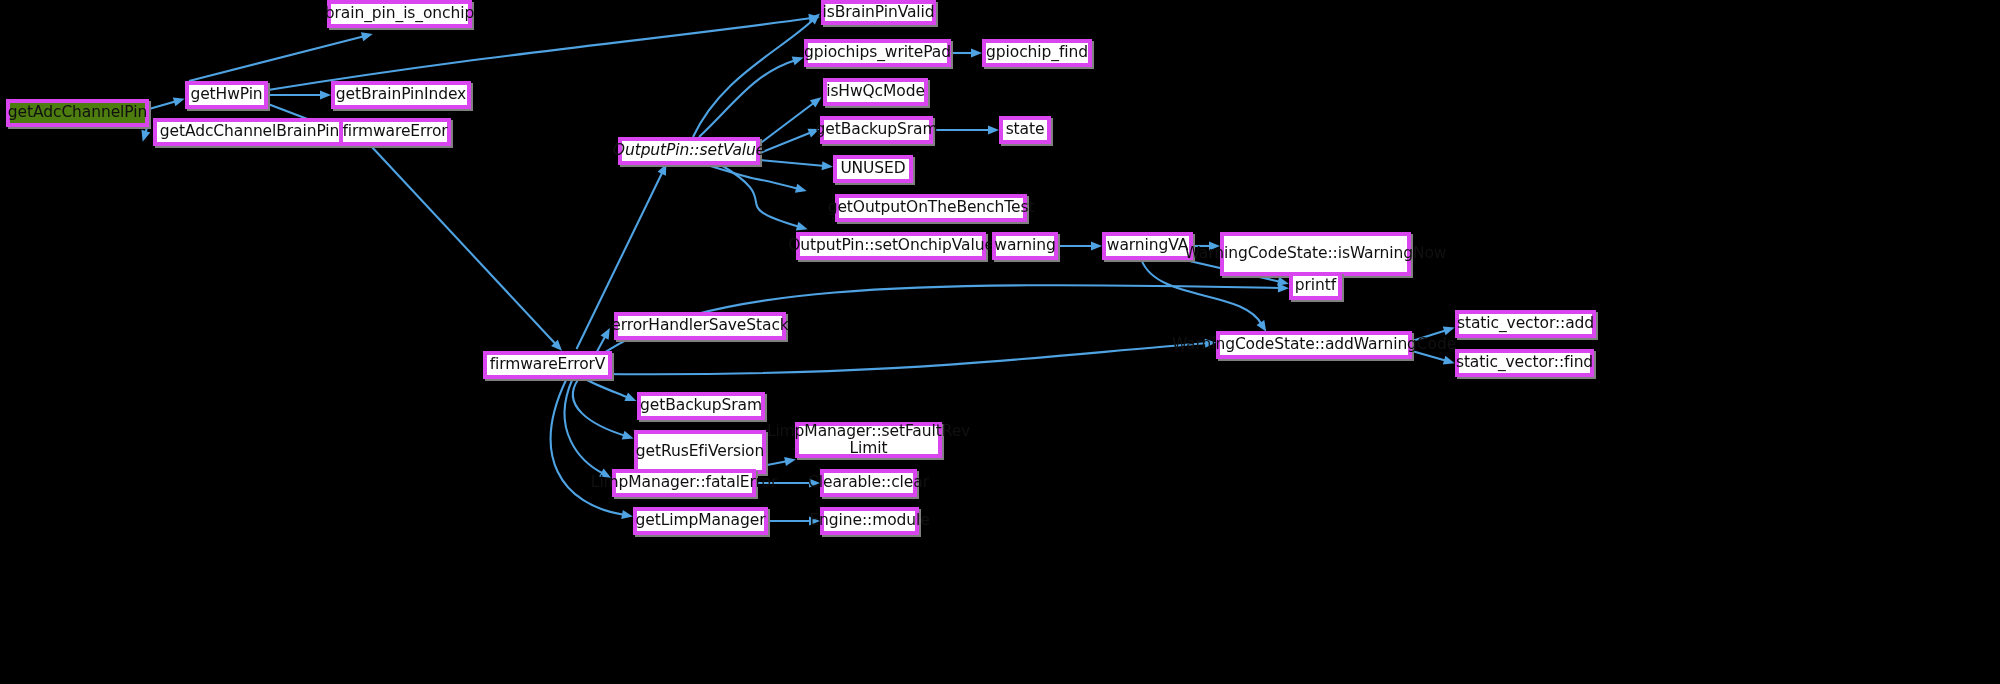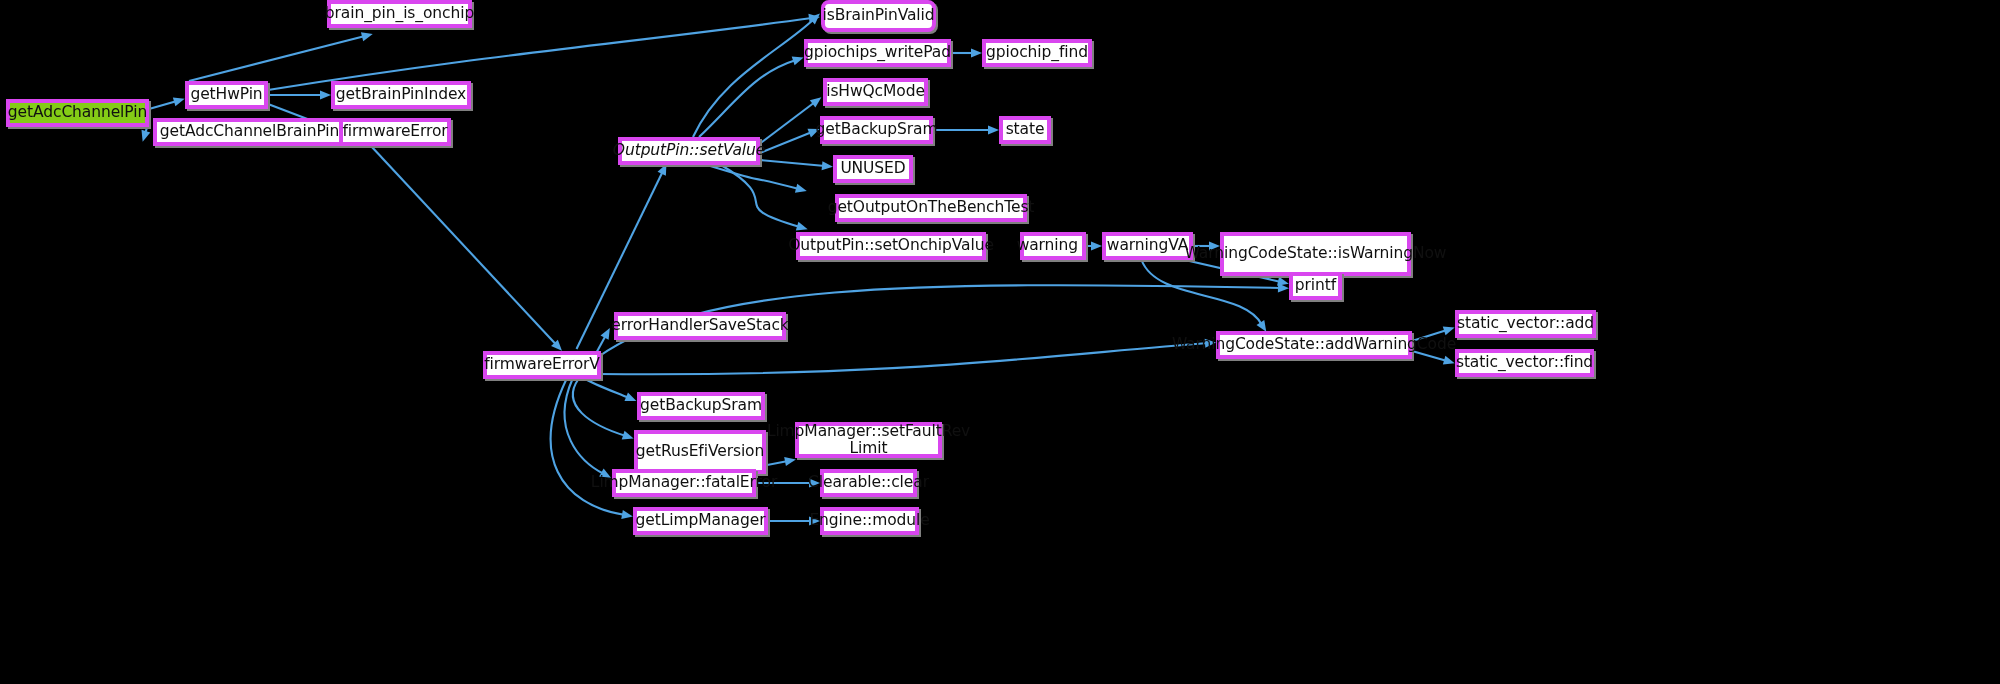--- a/index.html
+++ b/index.html
@@ -31,21 +31,21 @@
     align-items: center;
     justify-content: center;
     text-align: center;
     font-size: 15.5px;
     line-height: 1.12;
     letter-spacing: -0.1px;
     white-space: pre-line;
     padding: 0 4px;
   }
   .node.current {
-    background: #84cc16;
+    background: #4d7c0f;
   }
 </style>
 </head>
 <body>
 
 <div id="canvas">
   <svg id="edges" viewBox="0 0 2000 684">
       <path d="M 149 109 L 177 101" stroke="#4fa3e3" stroke-width="2.1" fill="none"></path>
       <polygon points="184.69219350046663,98.80223769452228 172.8517141116753,97.40114960178585 175.37914076297469,106.24717212732247" fill="#4fa3e3"></polygon>
       <path d="M 149 121 L 145 134" stroke="#4fa3e3" stroke-width="2.1" fill="none"></path>
@@ -117,38 +117,38 @@
       <path d="M 768 521 L 812 521" stroke="#4fa3e3" stroke-width="2.1" fill="none"></path>
       <polygon points="820,521 809,516.4 809,525.6" fill="#4fa3e3"></polygon>
     </svg>
   <div id="node-layer">
       <div class="node current" style="left: 6px; top: 99px; width: 143px; height: 28px;"><span>getAdcChannelPin</span></div>
       <div class="node" style="left: 185px; top: 81px; width: 83px; height: 28px;"><span>getHwPin</span></div>
       <div class="node" style="left: 153px; top: 118px; width: 193px; height: 28px;"><span>getAdcChannelBrainPin</span></div>
       <div class="node" style="left: 327px; top: 0px; width: 145px; height: 28px;"><span>brain_pin_is_onchip</span></div>
       <div class="node" style="left: 331px; top: 81px; width: 140px; height: 28px;"><span>getBrainPinIndex</span></div>
       <div class="node" style="left: 339px; top: 118px; width: 112px; height: 28px;"><span>firmwareError</span></div>
-      <div class="node" style="left: 821px; top: 0px; width: 115px; height: 32px; border-radius: 8px;"><span>isBrainPinValid</span></div>
+      <div class="node" style="left: 821px; top: 0px; width: 115px; height: 25px;"><span>isBrainPinValid</span></div>
       <div class="node" style="left: 804px; top: 39px; width: 147px; height: 28px;"><span>gpiochips_writePad</span></div>
       <div class="node" style="left: 982px; top: 39px; width: 110px; height: 28px;"><span>gpiochip_find</span></div>
       <div class="node" style="left: 823px; top: 78px; width: 105px; height: 28px;"><span>isHwQcMode</span></div>
       <div class="node" style="left: 820px; top: 116px; width: 113px; height: 28px;"><span>getBackupSram</span></div>
       <div class="node" style="left: 999px; top: 116px; width: 52px; height: 28px;"><span>state</span></div>
       <div class="node" style="left: 833px; top: 155px; width: 80px; height: 28px;"><span>UNUSED</span></div>
       <div class="node" style="left: 618px; top: 137px; width: 142px; height: 28px; font-style: italic;"><span>OutputPin::setValue</span></div>
       <div class="node" style="left: 795px; top: 194px; width: 192px; height: 28px; margin-left: 40px;"><span>getOutputOnTheBenchTest</span></div>
       <div class="node" style="left: 796px; top: 232px; width: 190px; height: 28px;"><span>OutputPin::setOnchipValue</span></div>
-      <div class="node" style="left: 1020px; top: 232px; width: 66px; height: 28px; justify-content: flex-end;"><span>warning</span></div>
+      <div class="node" style="left: 992px; top: 232px; width: 66px; height: 28px;"><span>warning</span></div>
       <div class="node" style="left: 1102px; top: 232px; width: 91px; height: 28px;"><span>warningVA</span></div>
       <div class="node" style="left: 1220px; top: 232px; width: 191px; height: 44px;"><span>WarningCodeState::isWarningNow</span></div>
       <div class="node" style="left: 1289px; top: 272px; width: 53px; height: 28px;"><span>printf</span></div>
       <div class="node" style="left: 1216px; top: 331px; width: 196px; height: 28px;"><span>WarningCodeState::addWarningCode</span></div>
       <div class="node" style="left: 1455px; top: 310px; width: 141px; height: 28px;"><span>static_vector::add</span></div>
       <div class="node" style="left: 1455px; top: 349px; width: 139px; height: 28px;"><span>static_vector::find</span></div>
-      <div class="node" style="left: 483px; top: 351px; width: 118px; height: 28px;"><span>firmwareErrorV</span></div>
+      <div class="node" style="left: 483px; top: 351px; width: 129px; height: 28px;"><span>firmwareErrorV</span></div>
       <div class="node" style="left: 614px; top: 312px; width: 172px; height: 28px;"><span>errorHandlerSaveStack</span></div>
       <div class="node" style="left: 637px; top: 392px; width: 128px; height: 28px;"><span>getBackupSram</span></div>
       <div class="node" style="left: 634px; top: 430px; width: 132px; height: 44px;"><span>getRusEfiVersion</span></div>
       <div class="node" style="left: 612px; top: 469px; width: 144px; height: 28px;"><span>LimpManager::fatalError</span></div>
       <div class="node" style="left: 795px; top: 422px; width: 147px; height: 36px;"><span>LimpManager::setFaultRev
 Limit</span></div>
       <div class="node" style="left: 820px; top: 469px; width: 97px; height: 28px;"><span>Clearable::clear</span></div>
       <div class="node" style="left: 633px; top: 507px; width: 135px; height: 28px;"><span>getLimpManager</span></div>
       <div class="node" style="left: 820px; top: 507px; width: 99px; height: 28px;"><span>Engine::module</span></div>
     </div>

